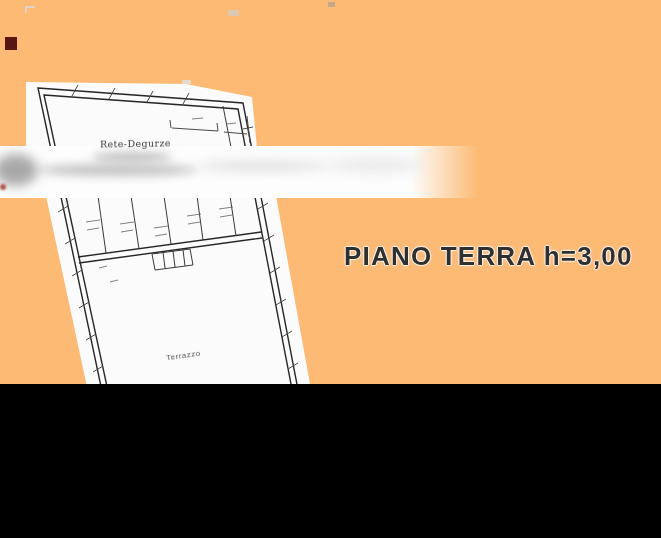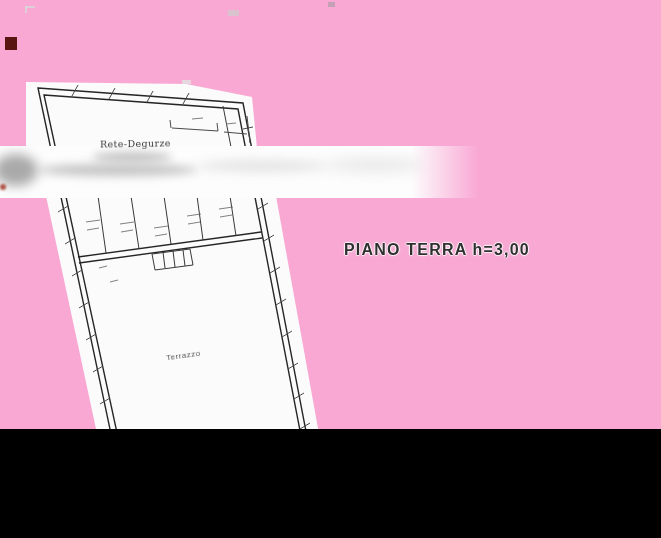--- a/index.html
+++ b/index.html
@@ -1,17 +1,17 @@
 <!DOCTYPE html>
 <html><head>
 <meta charset="utf-8">
 <style>
   html,body{margin:0;padding:0;background:#000;}
   .stage{
-    position:relative;width:661px;height:429px;background:#f9a8d4;
+    position:relative;width:661px;height:384px;background:#fdba74;
     overflow:hidden;font-family:"Liberation Sans",sans-serif;
   }
   .stage svg{position:absolute;left:0;top:0;}
   .paper{fill:#fbfbfb;stroke:none;}
   .wall{stroke:#262626;stroke-width:1.4;fill:none;}
   .thin{stroke:#383838;stroke-width:1;fill:none;}
   .tick{stroke:#4a4a4a;stroke-width:1;fill:none;}
   .squiggle{stroke:#6a6a6a;stroke-width:1;fill:none;opacity:.85;}
   .band{
     position:absolute;left:0;top:146px;width:478px;height:52px;
@@ -27,21 +27,21 @@
   .stamp{
     position:absolute;left:100px;top:138px;font-family:"DejaVu Serif",serif;
     font-size:9.5px;color:#3a3a3a;letter-spacing:.4px;filter:blur(.6px);
     transform:rotate(-1deg);white-space:nowrap;
   }
   .terrace{
     position:absolute;left:166px;top:351px;font-size:8px;color:#565656;
     letter-spacing:.5px;transform:rotate(-8deg);filter:blur(.3px);white-space:nowrap;
   }
   .title{
-    position:absolute;left:344px;top:241px;font-size:16px;font-weight:bold;
+    position:absolute;left:344px;top:241px;font-size:26px;font-weight:bold;
     letter-spacing:1.2px;color:#303030;white-space:nowrap;filter:blur(.3px);
     text-shadow:-1px 0 1px rgba(255,255,255,.85),1px 0 1px rgba(255,255,255,.85),
                 0 -1px 1px rgba(255,255,255,.8),0 1px 1px rgba(255,255,255,.8),
                 0 0 6px rgba(210,210,210,.4);
   }
   .speck{position:absolute;}
   .sp-corner-a{left:25px;top:6px;width:10px;height:2px;background:#d8d8d8;opacity:.8;}
   .sp-corner-b{left:25px;top:6px;width:2px;height:7px;background:#d8d8d8;opacity:.8;}
   .sp-2{left:228px;top:10px;width:11px;height:6px;background:#cdcdcd;opacity:.7;filter:blur(.5px);}
   .sp-3{left:328px;top:2px;width:7px;height:5px;background:#9a9a9a;opacity:.55;filter:blur(.5px);}

